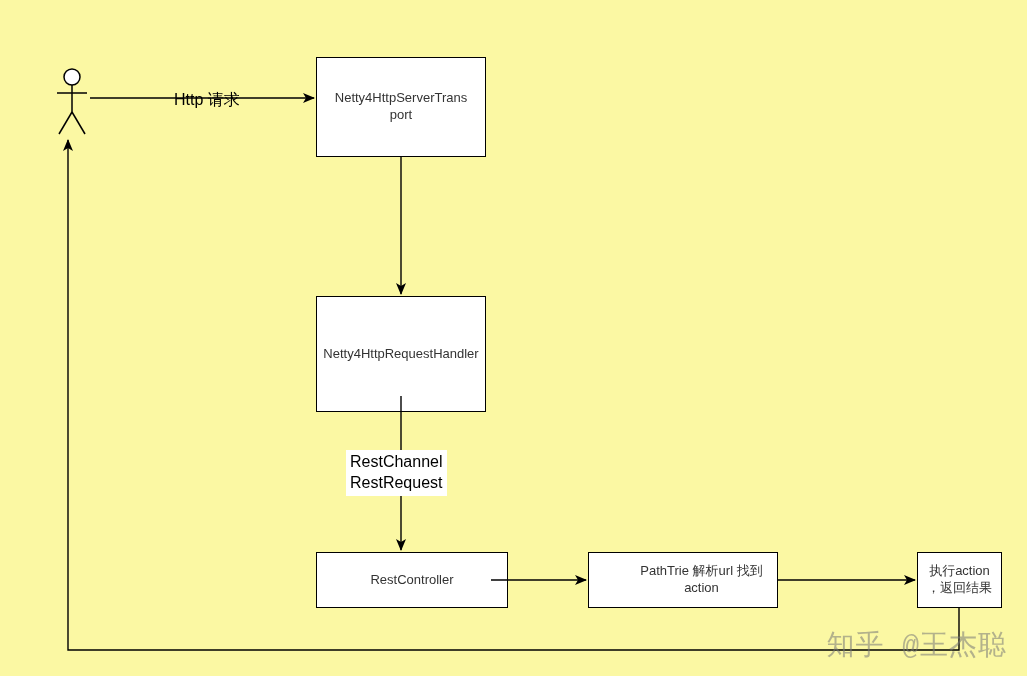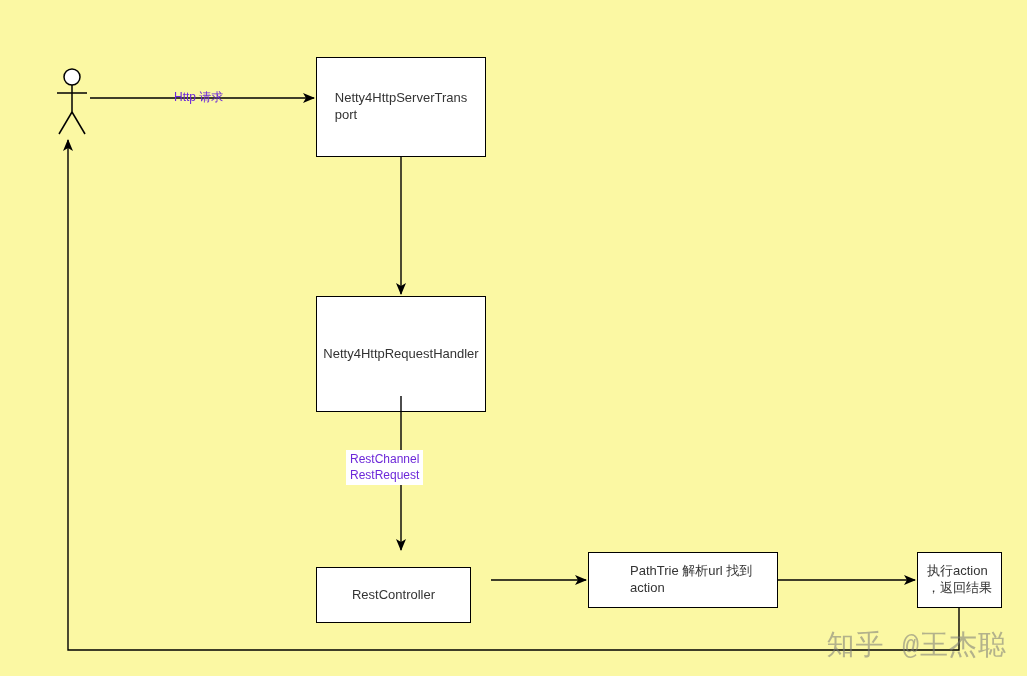--- a/index.html
+++ b/index.html
@@ -10,30 +10,31 @@
     position: relative;
     overflow: hidden;
   }
   .node {
     position: absolute;
     background: #ffffff;
     border: 1px solid #000;
     display: flex;
     align-items: center;
     justify-content: center;
+    text-align: center;
     font-size: 13px;
     color: #333;
     padding: 4px;
     line-height: 1.3;
   }
   .edge-label {
     position: absolute;
     background: #ffffff;
-    font-size: 12px;
-    color: #6d28d9;
+    font-size: 16px;
+    color: #000000;
     padding: 2px 4px;
     text-align: center;
     line-height: 1.3;
     z-index: 5;
   }
   .no-bg { background: transparent; }
   svg.overlay {
     position: absolute;
     left: 0; top: 0;
     width: 1027px; height: 676px;
@@ -66,21 +67,21 @@
 </div>
 
 <div class="node" style="left:316px; top:57px; width:170px; height:100px;">
   <span>Netty4HttpServerTrans<br>port</span>
 </div>
 
 <div class="node" style="left:316px; top:296px; width:170px; height:116px;">
   <span>Netty4HttpRequestHandler</span>
 </div>
 
-<div class="node" style="left:316px; top:567px; width:155px; height:56px;">
+<div class="node" style="left:316px; top:552px; width:192px; height:56px;">
   <span>RestController</span>
 </div>
 
 <div class="node" style="left:588px; top:552px; width:190px; height:56px;padding-left:41px;">
   <span>PathTrie 解析url 找到action</span>
 </div>
 
 <div class="node" style="left:917px; top:552px; width:85px; height:56px;">
   <span>执行action<br>，返回结果</span>
 </div>

